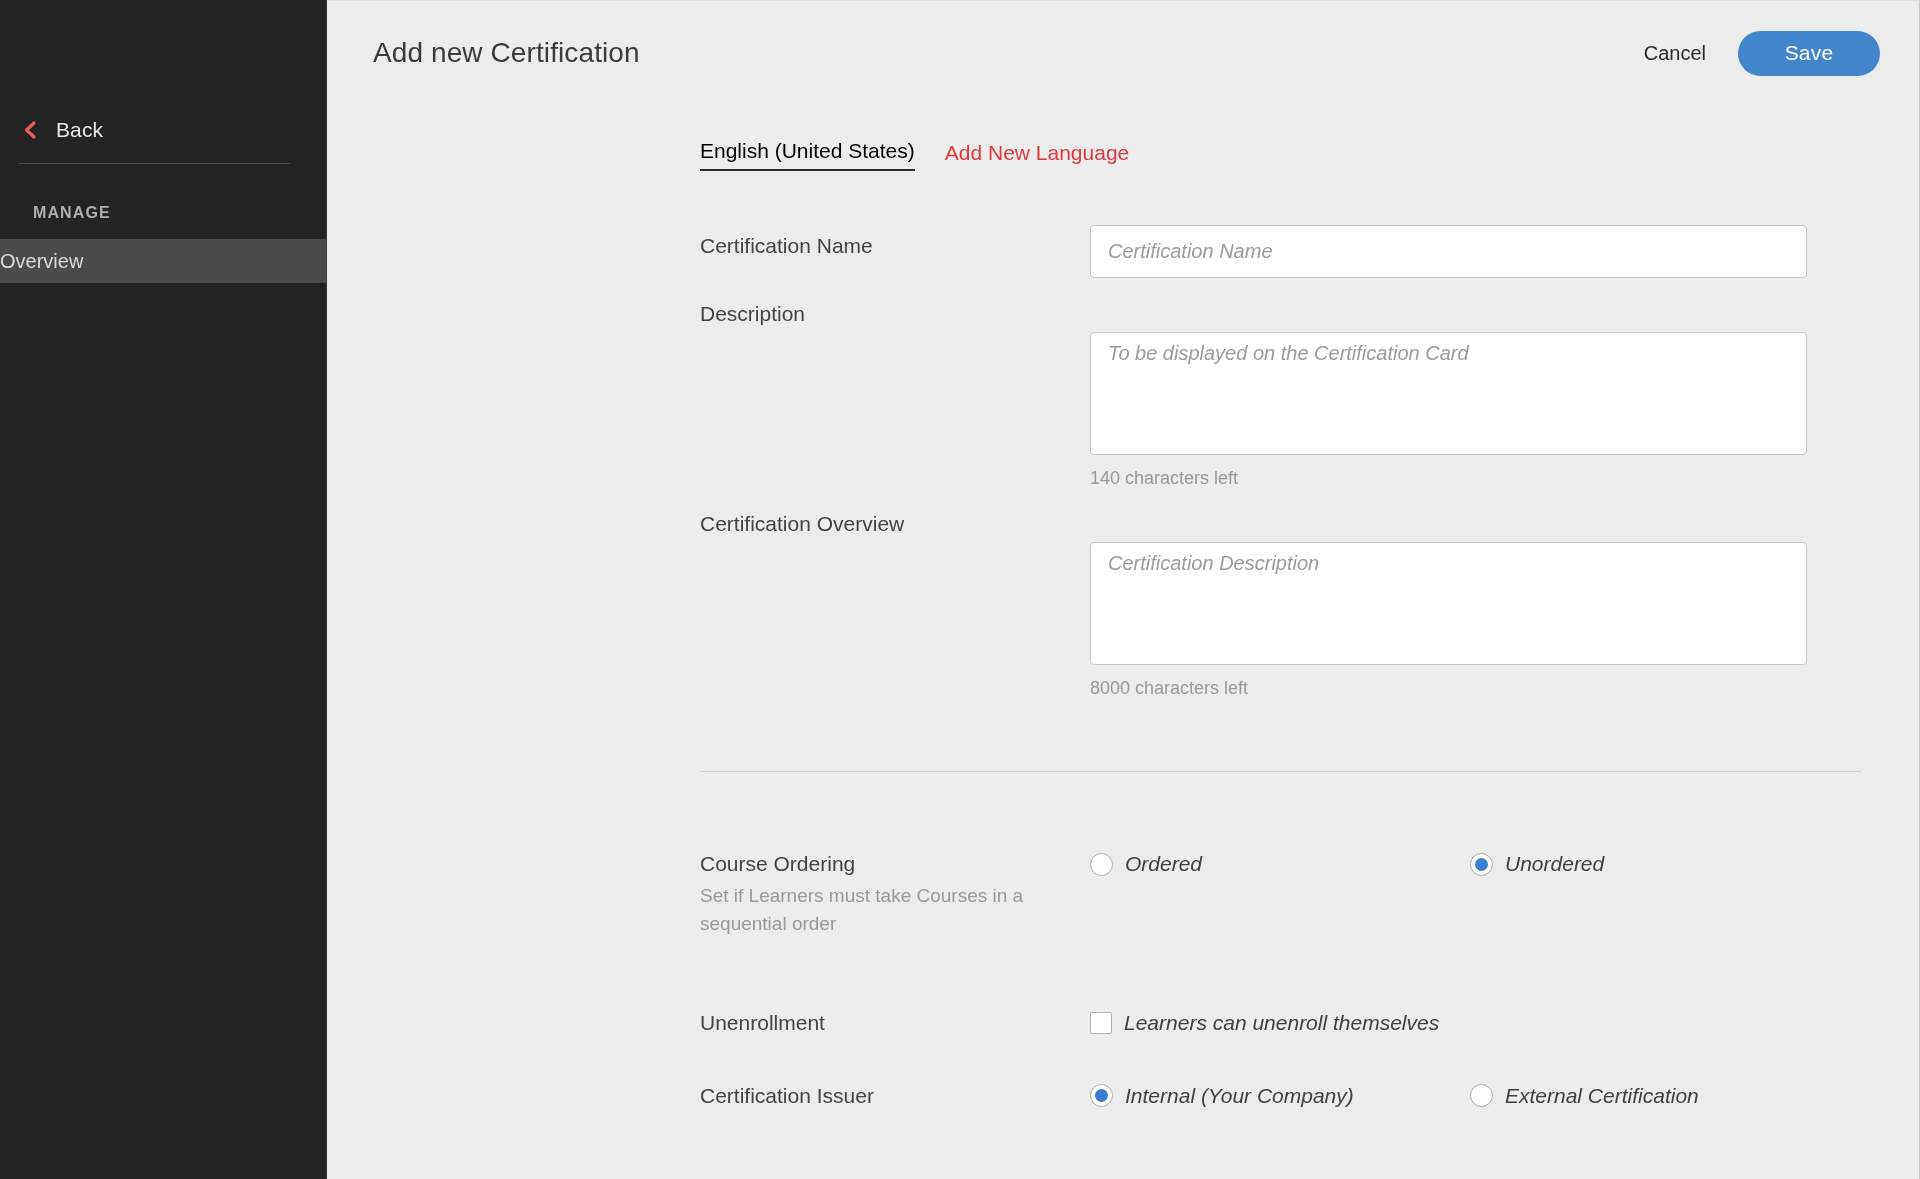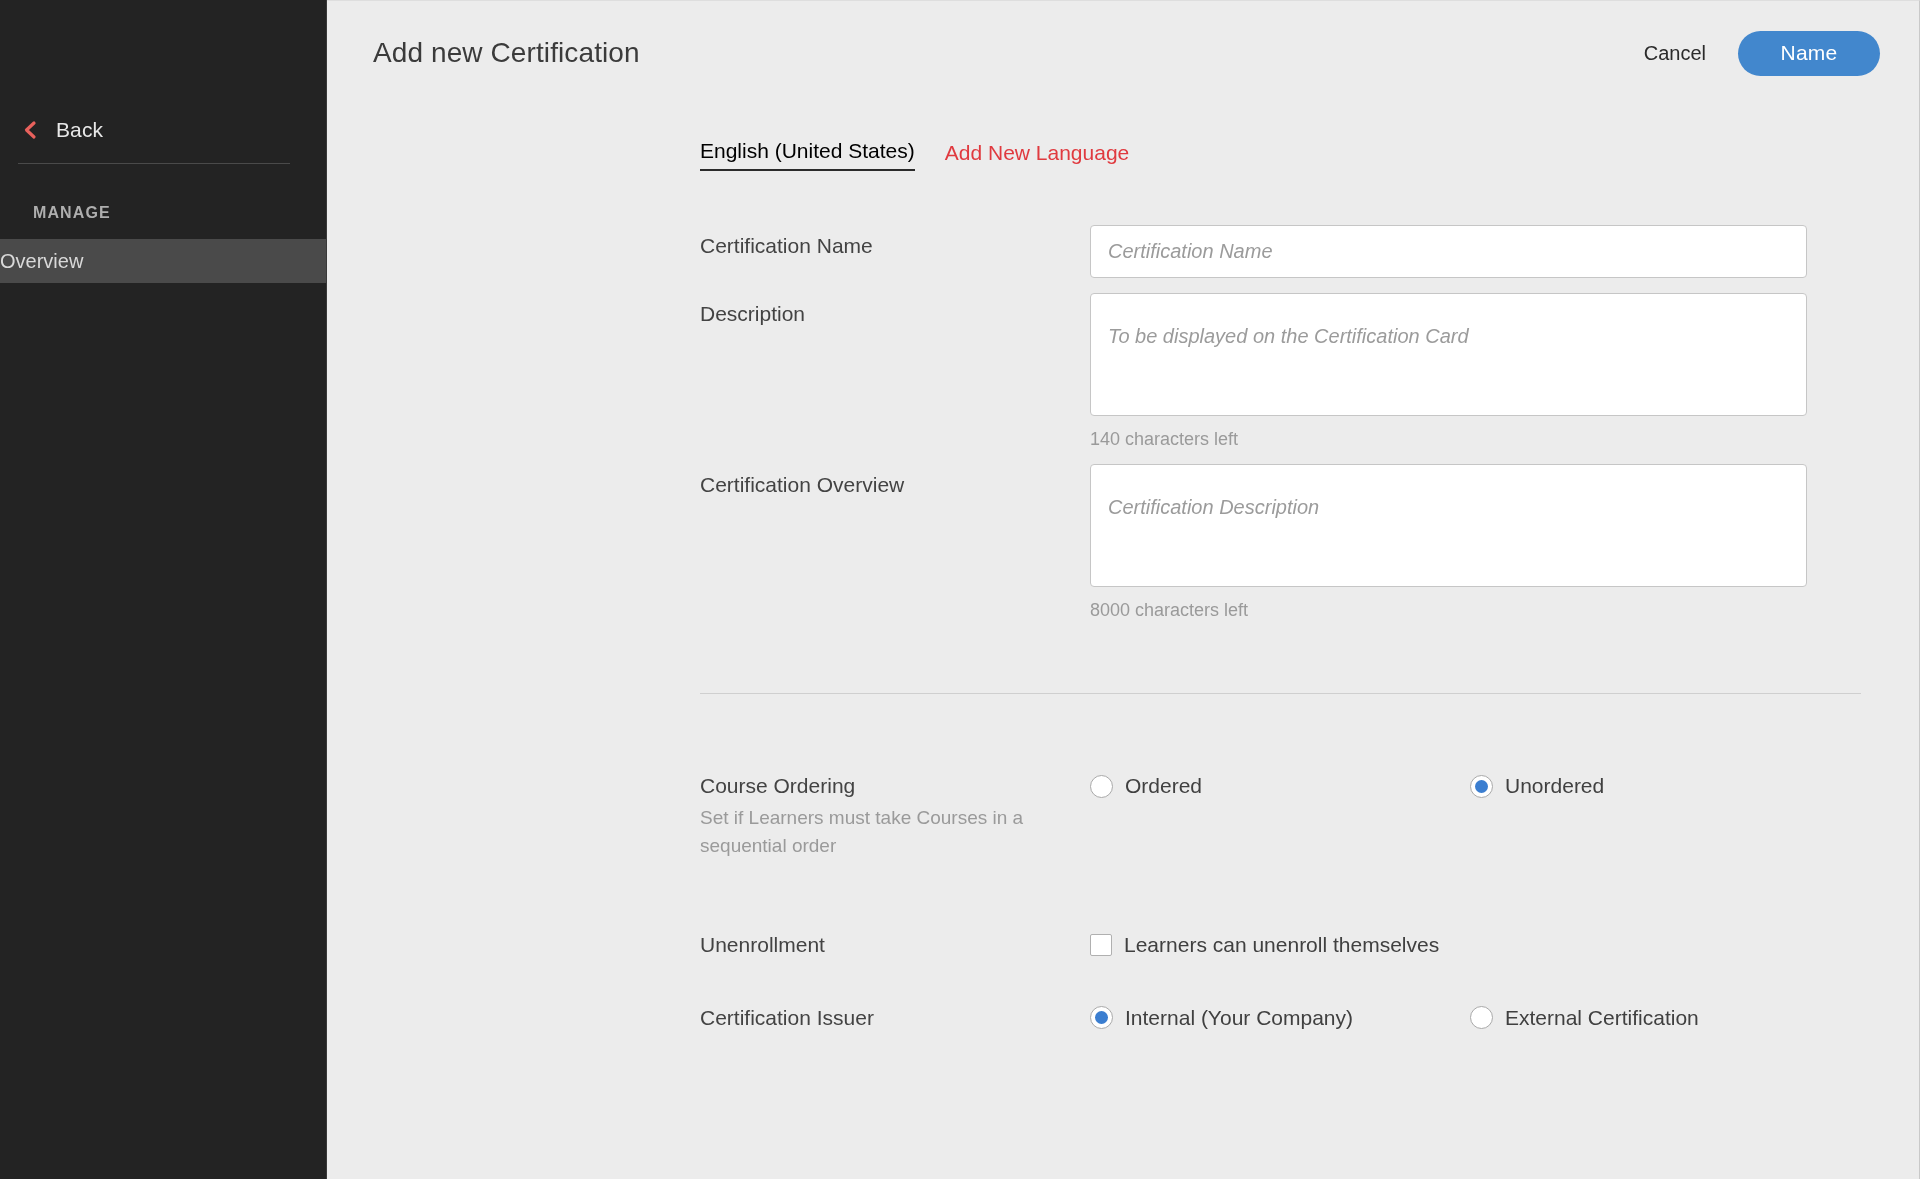--- a/index.html
+++ b/index.html
@@ -199,25 +199,26 @@
   .text-input::placeholder { color: #9b9b9b; font-style: italic; opacity: 1; }
 
   .text-area {
     width: 717px;
     background: #ffffff;
     border: 1px solid #c6c6c6;
     border-radius: 4px;
     font-size: 20px;
     font-style: italic;
     color: #9b9b9b;
-    padding: 28px 17px;
+    padding: 6px 17px;
     font-family: inherit;
     outline: none;
     resize: none;
     line-height: 1.4;
+    margin-top: 39px;
   }
   .text-area::placeholder { color: #9b9b9b; font-style: italic; opacity: 1; }
   .ta-desc { height: 123px; }
   .ta-overview { height: 123px; }
 
   .char-left {
     font-size: 18px;
     color: #9a9a9a;
     margin-top: 9px;
   }
@@ -250,20 +251,21 @@
   .option-controls {
     display: flex;
     align-items: flex-start;
     flex: 1 1 auto;
     padding-top: 2px;
   }
   .choice {
     display: flex;
     align-items: center;
     cursor: pointer;
+    font-style: italic;
   }
   .choice.col1 { width: 380px; flex: 0 0 380px; }
 
   .radio {
     width: 23px;
     height: 23px;
     border-radius: 50%;
     border: 1.5px solid #a9a9a9;
     background: #ffffff;
     flex: 0 0 23px;
@@ -325,21 +327,21 @@
     </div>
 
   </aside>
 
   <main class="main">
 
     <div class="topbar">
       <h1 class="page-title">Add new Certification</h1>
       <div class="topbar-spacer"></div>
       <button class="cancel-btn">Cancel</button>
-      <button class="save-btn">Name</button>
+      <button class="save-btn">Save</button>
     </div>
 
     <div class="lang-tabs">
       <div class="lang-tab-active">English (United States)</div>
       <div class="lang-tab-add">Add New Language</div>
     </div>
 
     <div class="form-area">
 
       <div class="field-row">

